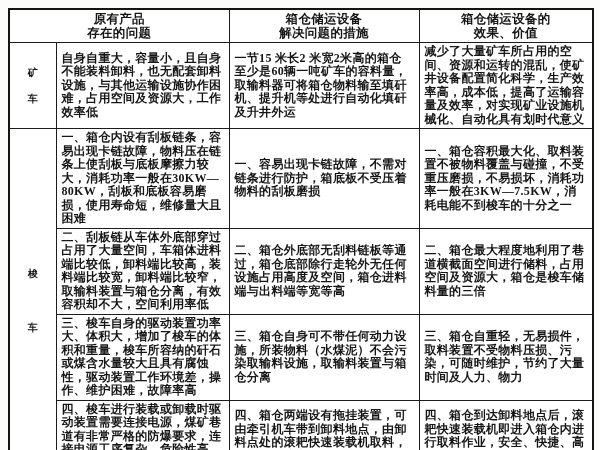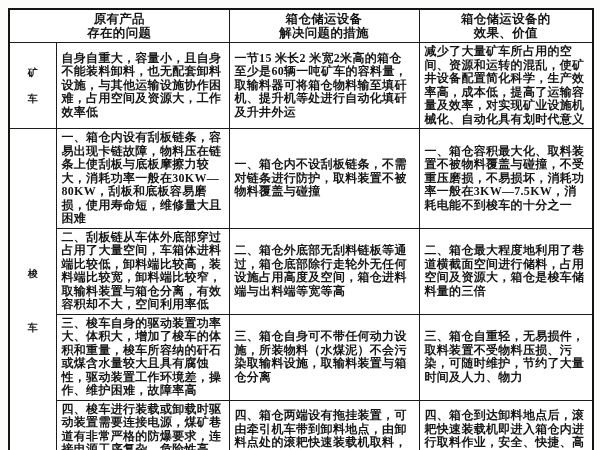--- a/index.html
+++ b/index.html
@@ -88,21 +88,21 @@
         <td>自身自重大，容量小，且自身不能装料卸料，也无配套卸料设施，与其他运输设施协作困难，占用空间及资源大，工作效率低</td>
         <td>一节15 米长2 米宽2米高的箱仓至少是60辆一吨矿车的容料量，取输料器可将箱仓物料输至填矸机、提升机等处进行自动化填矸及升井外运</td>
         <td>减少了大量矿车所占用的空间、资源和运转的混乱，使矿井设备配置简化科学，生产效率高，成本低，提高了运输容量及效率，对实现矿业设施机械化、自动化具有划时代意义</td>
       </tr>
 
       <tr class="r2">
         <td class="label-cell" rowspan="4">
           <span class="vlabel tall">梭车</span>
         </td>
         <td>一、箱仓内设有刮板链条，容易出现卡链故障，物料压在链条上使刮板与底板摩擦力较大，消耗功率一般在30KW—80KW，刮板和底板容易磨损，使用寿命短，维修量大且困难</td>
-        <td>一、箱仓内不设刮板链条，不需对链条进行防护，取料装置不被物料覆盖与碰撞</td>
+        <td>一、容易出现卡链故障，不需对链条进行防护，箱底板不受压着物料的刮板磨损</td>
         <td>一、箱仓容积最大化、取料装置不被物料覆盖与碰撞，不受重压磨损，不易损坏，消耗功率一般在3KW—7.5KW，消耗电能不到梭车的十分之一</td>
       </tr>
 
       <tr class="r3">
         <td>二、刮板链从车体外底部穿过占用了大量空间，车箱体进料端比较低，卸料端比较高，装料端比较宽，卸料端比较窄，取输料装置与箱仓分离，有效容积却不大，空间利用率低</td>
         <td>二、箱仓外底部无刮料链板等通过，箱仓底部除行走轮外无任何设施占用高度及空间，箱仓进料端与出料端等宽等高</td>
         <td>二、箱仓最大程度地利用了巷道横截面空间进行储料，占用空间及资源大，箱仓是梭车储料量的三倍</td>
       </tr>
 
       <tr class="r4">

